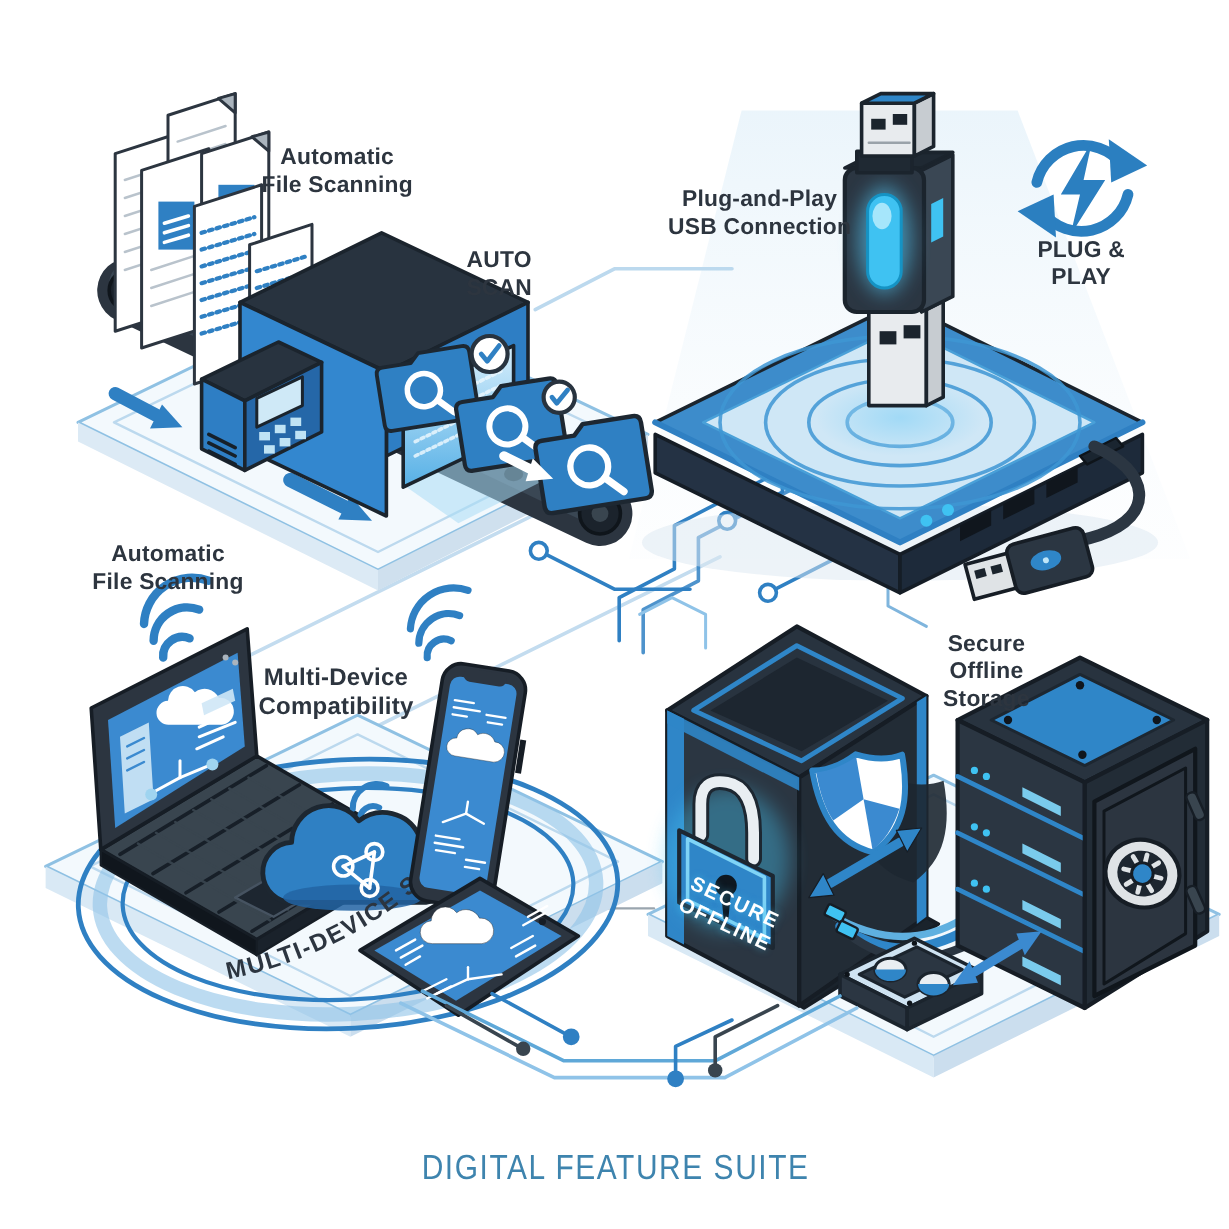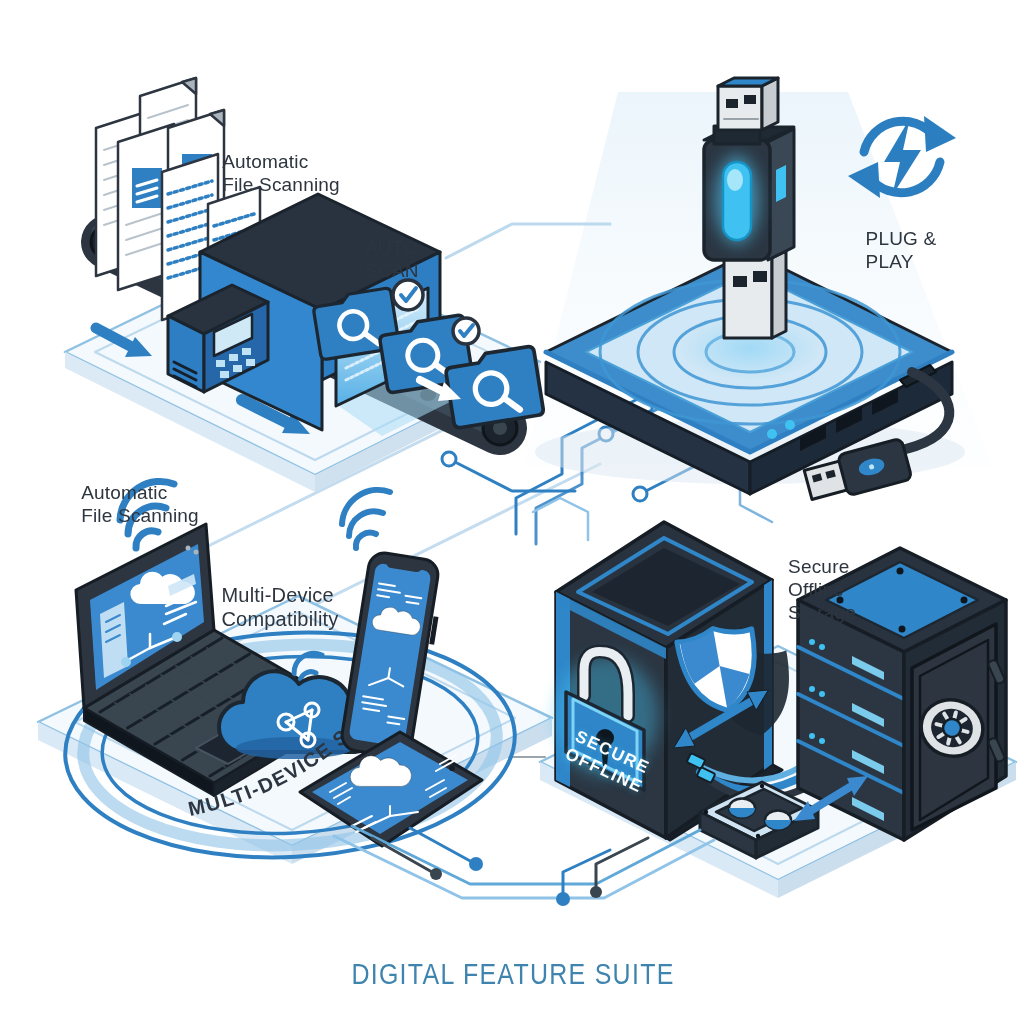--- a/index.html
+++ b/index.html
@@ -4,22 +4,22 @@
 <style>
   :root{
     --accent-blue:#2F80C3; --primary-blue:#2E7EC4; --dark-navy:#2A3440;
     --outline:#1D2731; --cyan-glow:#3FC2F2; --light-blue:#CFE7F6;
     --pale-platform:#F3F9FD; --label-text:#2D353F; --title-text:#3E84AE;
   }
   html,body{margin:0;padding:0;background:#fff;}
   #stage{position:relative;width:1024px;height:1024px;background:#fff;overflow:hidden;
          font-family:"Liberation Sans", sans-serif;}
   #art{position:absolute;left:0;top:0;}
-  .label{position:absolute;transform:translate(-50%,-50%);white-space:pre-line;
-         color:var(--label-text,#2D353F);font-weight:normal;line-height:1.22;letter-spacing:.2px;margin-top:30px;}
+  .label{position:absolute;transform:translate(-50%,-50%);white-space:pre-line;text-align:center;
+         color:var(--label-text,#2D353F);font-weight:bold;line-height:1.22;letter-spacing:.2px;}
   .lbl-19{font-size:19px;} .lbl-20{font-size:20px;}
   .vault-label{position:absolute;transform:translate(-50%,-50%) rotate(25deg);white-space:pre-line;
          text-align:center;color:#fff;font-weight:bold;font-size:17px;line-height:1.2;
          letter-spacing:1.5px;text-shadow:0 0 6px rgba(70,198,244,.55);}
   .footer-title{position:absolute;transform:translate(-50%,-50%) scaleX(.86);white-space:nowrap;
          color:var(--title-text,#3E84AE);font-size:29px;font-weight:normal;letter-spacing:1.5px;}
 </style>
 </head>
 <body>
 
@@ -574,24 +574,26 @@
     <circle cx="476" cy="864" r="7" fill="#2f80c3"></circle>
     <path d="M563,899 L563,872 L610,850" stroke="#2f80c3" stroke-width="3"></path>
     <circle cx="563" cy="899" r="7" fill="#2f80c3"></circle>
     <path d="M596,892 L596,864 L648,838" stroke="#39454f" stroke-width="3"></path>
     <circle cx="596" cy="892" r="6" fill="#39454f"></circle>
   </g>
 </svg>
 
 <div class="label lbl-19" style="left:281px;top:143px;">Automatic
 File Scanning</div>
-<div class="label lbl-19" style="left:392px;top:229px;">AUTO
+<div class="label lbl-19" style="left:416px;top:229px;">AUTO
 SCAN</div>
 <div class="label lbl-19" style="left:140px;top:474px;">Automatic
 File Scanning</div>
+<div class="label lbl-19" style="left:633px;top:178px;">Plug-and-Play
+USB Connection</div>
 <div class="label lbl-19" style="left:901px;top:220px;">PLUG &amp;
 PLAY</div>
 <div class="label lbl-20" style="left:280px;top:577px;">Multi-Device
 Compatibility</div>
 <div class="label lbl-19" style="left:822px;top:560px;">Secure
 Offline
 Storage</div>
 <div class="vault-label" style="left:608px;top:762px;">SECURE
 OFFLINE</div>
 <div class="footer-title" style="left:513px;top:974px;">DIGITAL FEATURE SUITE</div>

